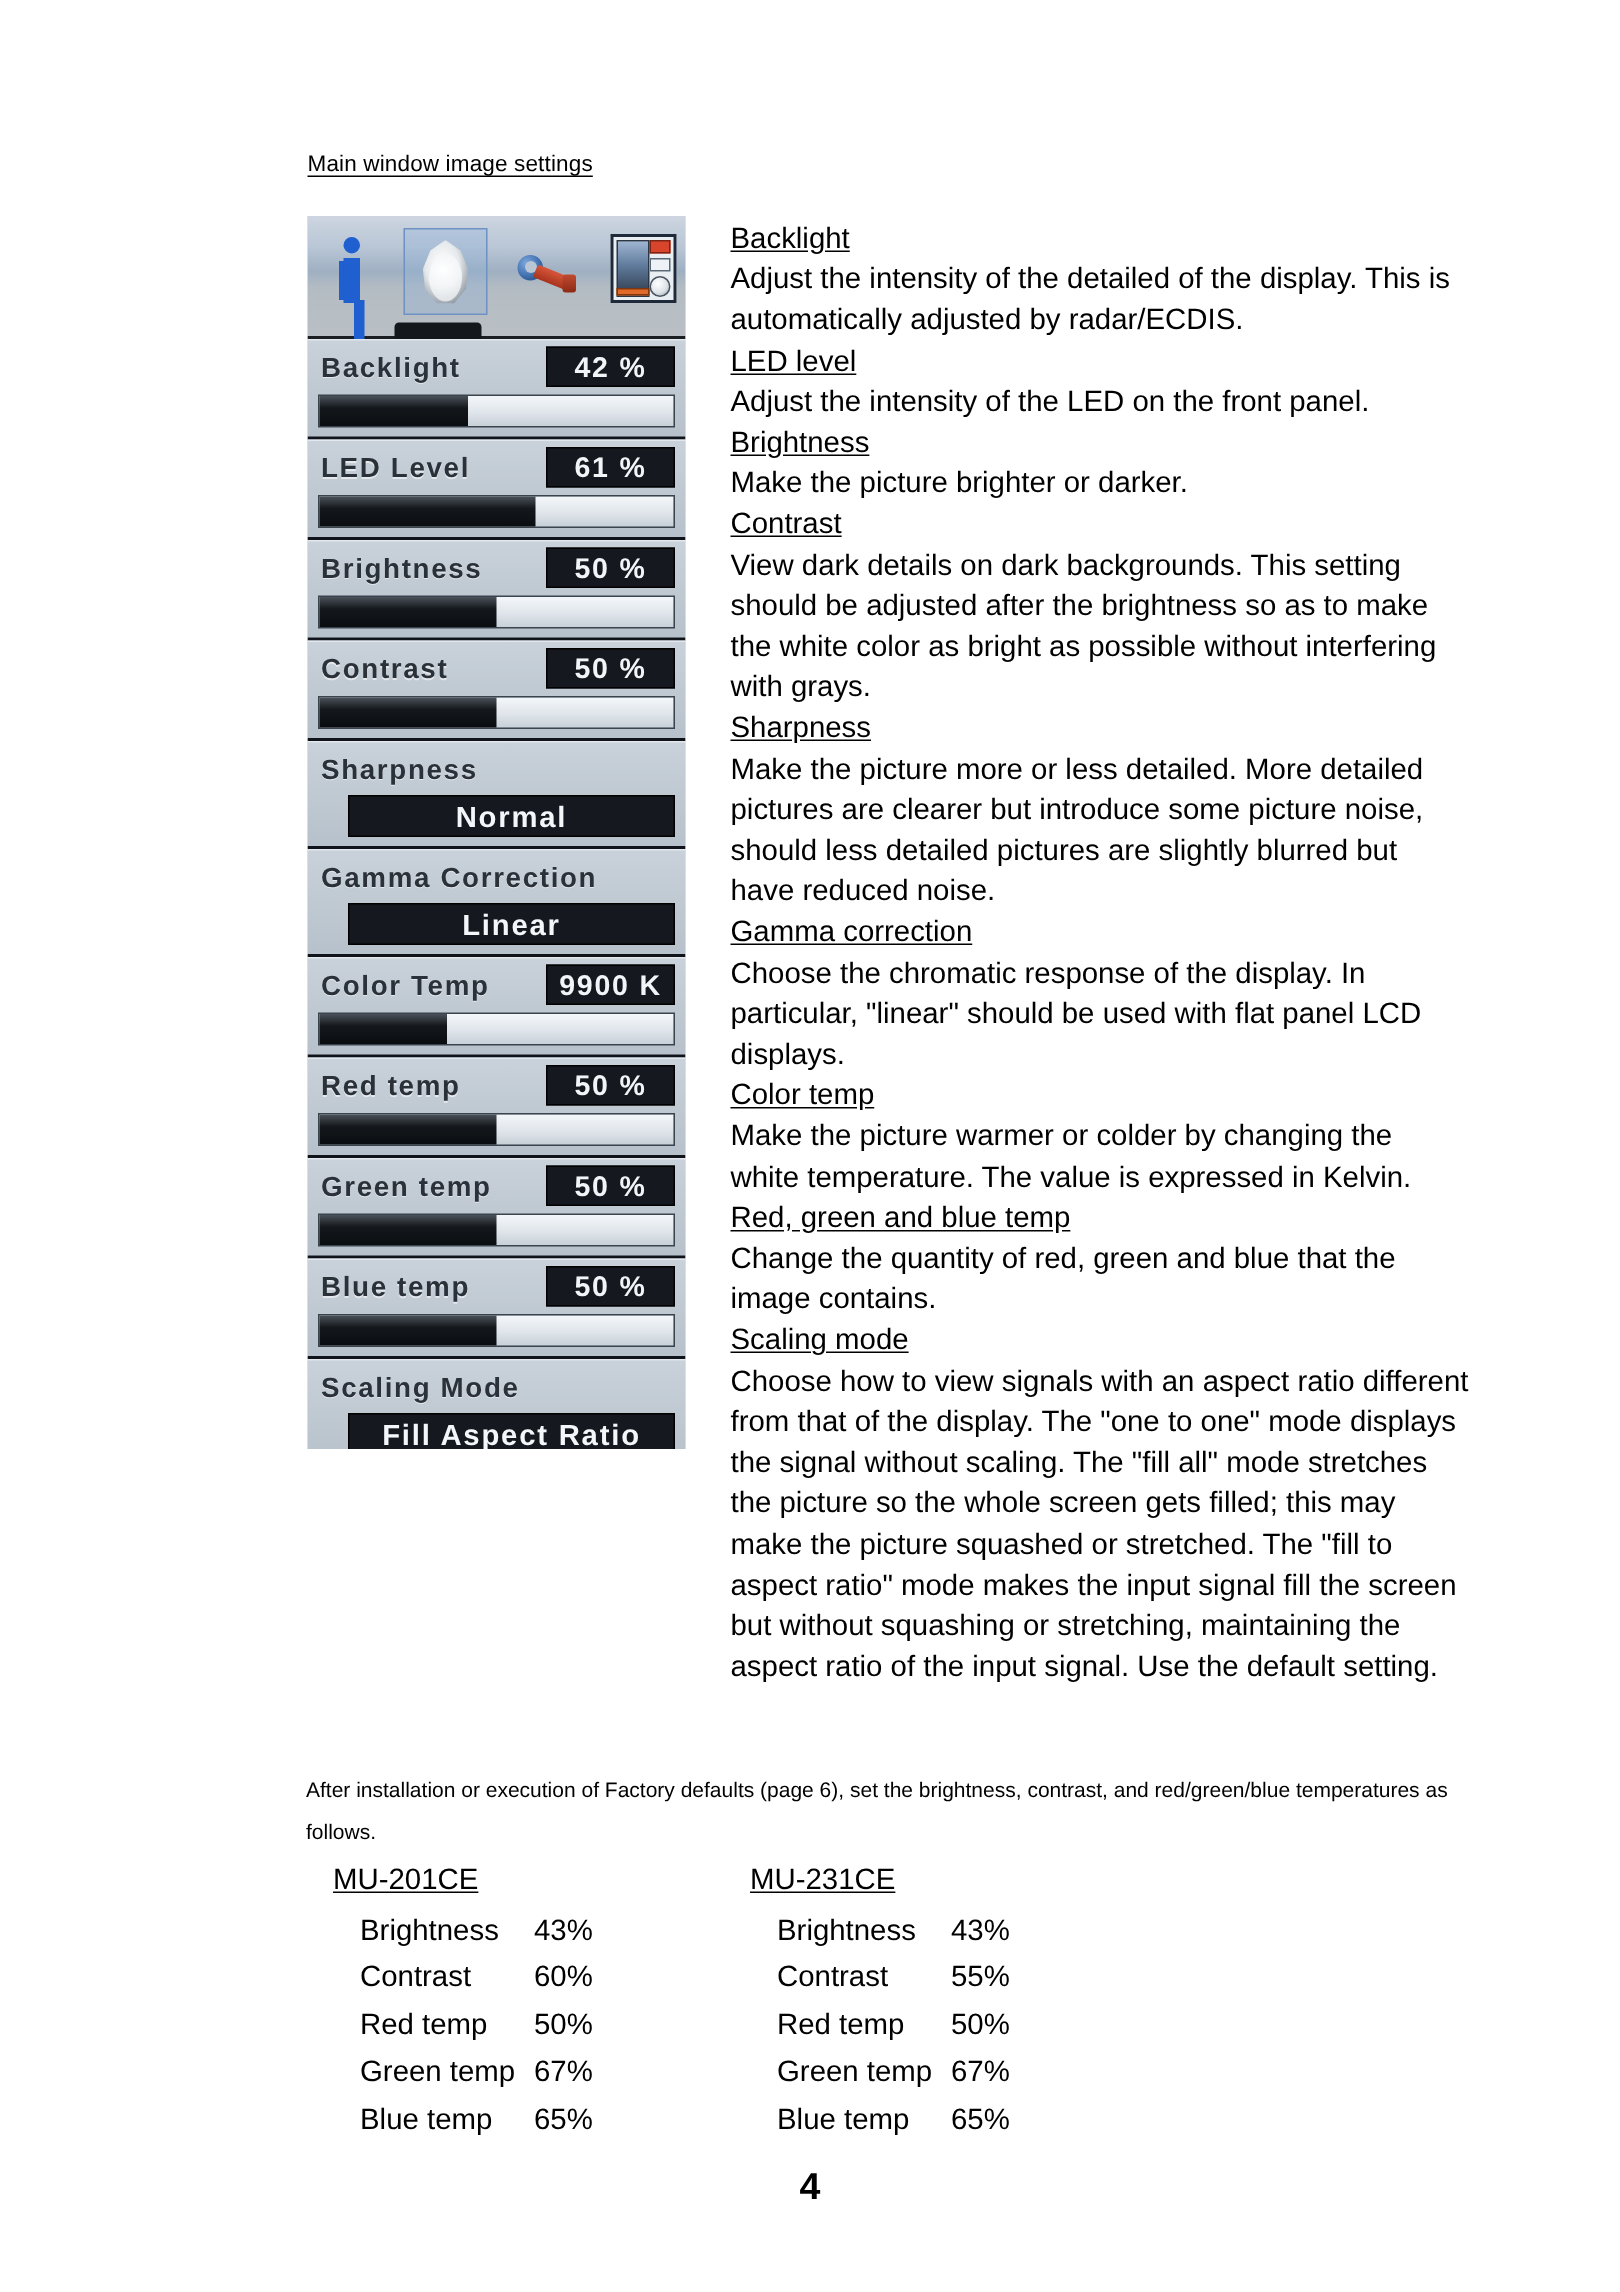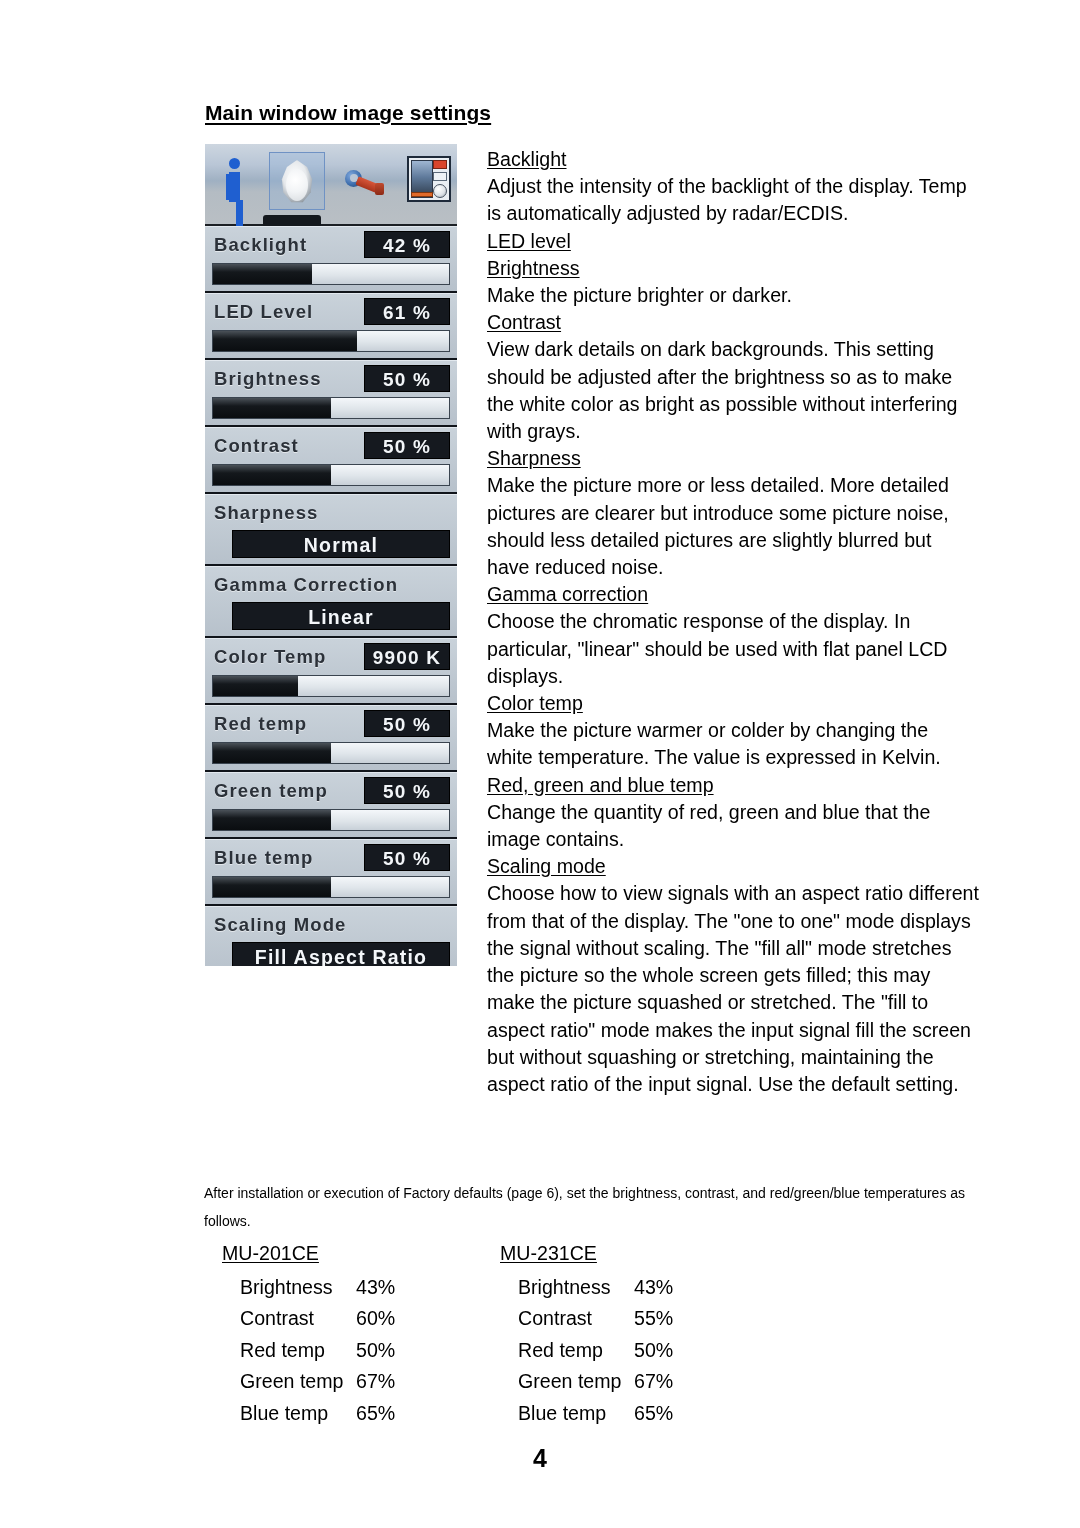--- a/index.html
+++ b/index.html
@@ -20,22 +20,22 @@
     position: relative;
     width: 1080px;
     height: 1528px;
   }
 
   
   .doc-title {
     position: absolute;
     left: 205px;
     top: 101px;
-    font-size: 21px;
-    font-weight: bold;
+    font-size: 15px;
+    font-weight: normal;
     letter-spacing: 0.1px;
     text-decoration: underline;
     text-underline-offset: 3px;
     white-space: nowrap;
   }
 
   
   .osd-figure {
     position: absolute;
     left: 205px;
@@ -409,22 +409,23 @@
         <div class="osd-line">
           <span class="osd-label">Scaling Mode</span>
         </div>
         <div class="osd-wide">Fill Aspect Ratio</div>
       </div>
     </div>
   </div>
 
   <div class="desc">
     <p><span class="term">Backlight</span></p>
-    <p>Adjust the intensity of the backlight of the display. Temp is automatically adjusted by radar/ECDIS.</p>
+    <p>Adjust the intensity of the detailed of the display. This is automatically adjusted by radar/ECDIS.</p>
     <p><span class="term">LED level</span></p>
+    <p>Adjust the intensity of the LED on the front panel.</p>
     <p><span class="term">Brightness</span></p>
     <p>Make the picture brighter or darker.</p>
     <p><span class="term">Contrast</span></p>
     <p>View dark details on dark backgrounds. This setting should be adjusted after the brightness so as to make the white color as bright as possible without interfering with grays.</p>
     <p><span class="term">Sharpness</span></p>
     <p>Make the picture more or less detailed. More detailed pictures are clearer but introduce some picture noise, should less detailed pictures are slightly blurred but have reduced noise.</p>
     <p><span class="term">Gamma correction</span></p>
     <p>Choose the chromatic response of the display. In particular, "linear" should be used with flat panel LCD displays.</p>
     <p><span class="term">Color temp</span></p>
     <p>Make the picture warmer or colder by changing the white temperature. The value is expressed in Kelvin.</p>

